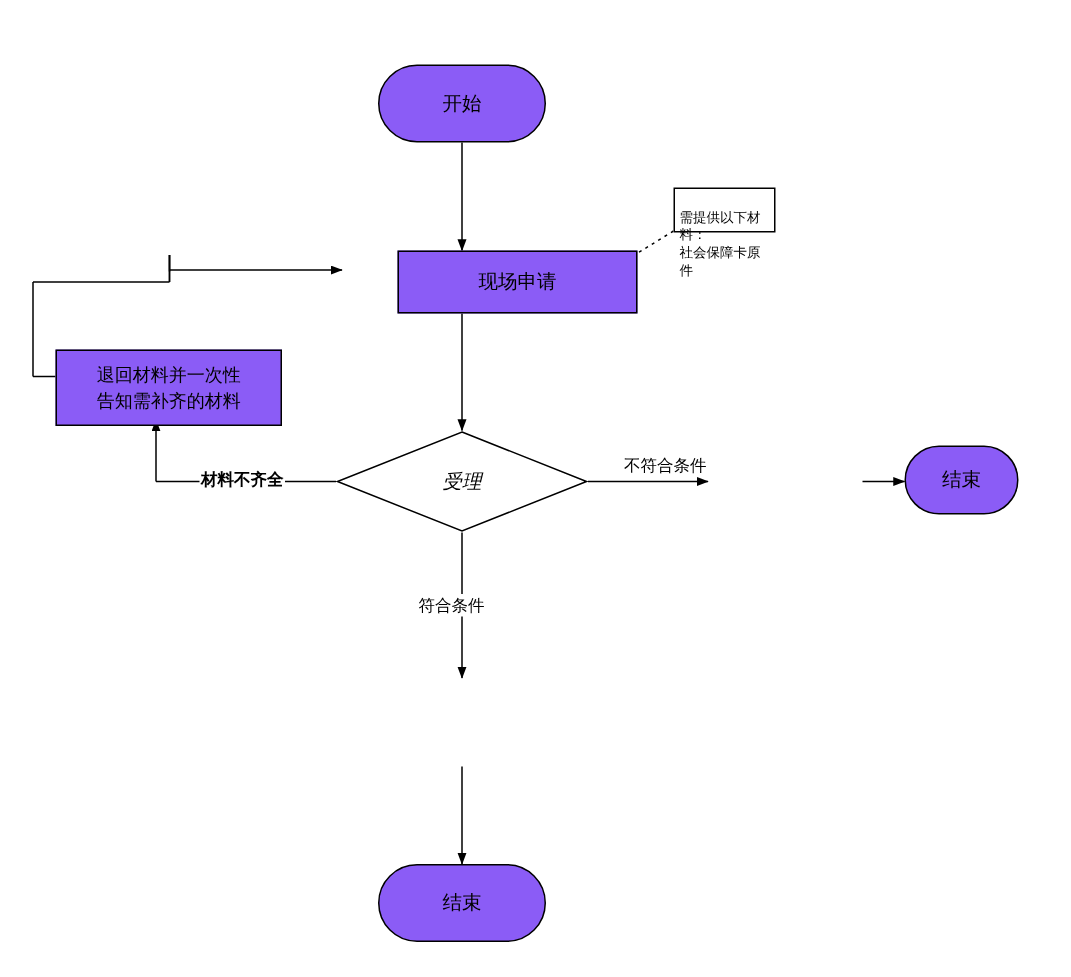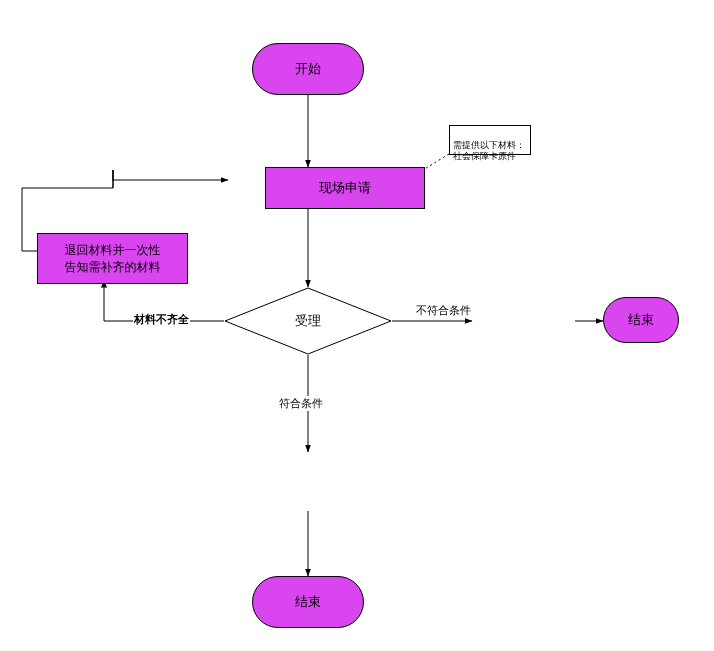--- a/index.html
+++ b/index.html
@@ -15,21 +15,21 @@
     position: relative;
     width: 714px;
     height: 651px;
     overflow: hidden;
     background: #ffffff;
   }
   .node {
     position: absolute;
     box-sizing: border-box;
     border: 1px solid #000000;
-    background: #d946ef;
+    background: #8b5cf6;
     display: flex;
     align-items: center;
     justify-content: center;
     font-size: 13px;
     line-height: 1.35;
     white-space: pre-line;
     z-index: 3;
   }
   .terminator {
     border-radius: 26px;
@@ -45,20 +45,21 @@
     position: absolute;
     left: 0;
     top: 0;
     width: 100%;
     height: 100%;
     display: flex;
     align-items: center;
     justify-content: center;
     font-size: 13px;
     text-align: center;
+    font-style: italic;
   }
   .note {
     position: absolute;
     box-sizing: border-box;
     border: 1px solid #000000;
     background: #ffffff;
     font-size: 9px;
     line-height: 1.3;
     padding: 2px 3px;
     white-space: pre-line;
@@ -117,21 +118,21 @@
 
     <line x1="308" y1="355" x2="308" y2="452" stroke="#000000" stroke-width="1" marker-end="url(#arrow)"></line>
 
     <line x1="308" y1="511" x2="308" y2="576" stroke="#000000" stroke-width="1" marker-end="url(#arrow)"></line>
   </svg>
 
   <div class="node terminator" style="left:252px; top:43px; width:112px; height:52px;">
     <span>开始</span>
   </div>
 
-  <div class="note" style="left:449px; top:125px; width:82px; height:30px;">
+  <div class="note" style="left:449px; top:125px; width:68px; height:30px;">
     <span>需提供以下材料：
 社会保障卡原件</span>
   </div>
 
   <div class="node" style="left:228px; top:167px; width:160px; height:42px;margin-left:37px;">
     <span>现场申请</span>
   </div>
 
   <div class="node" style="left:37px; top:233px; width:151px; height:51px; font-size:12px;">
     <span>退回材料并一次性

